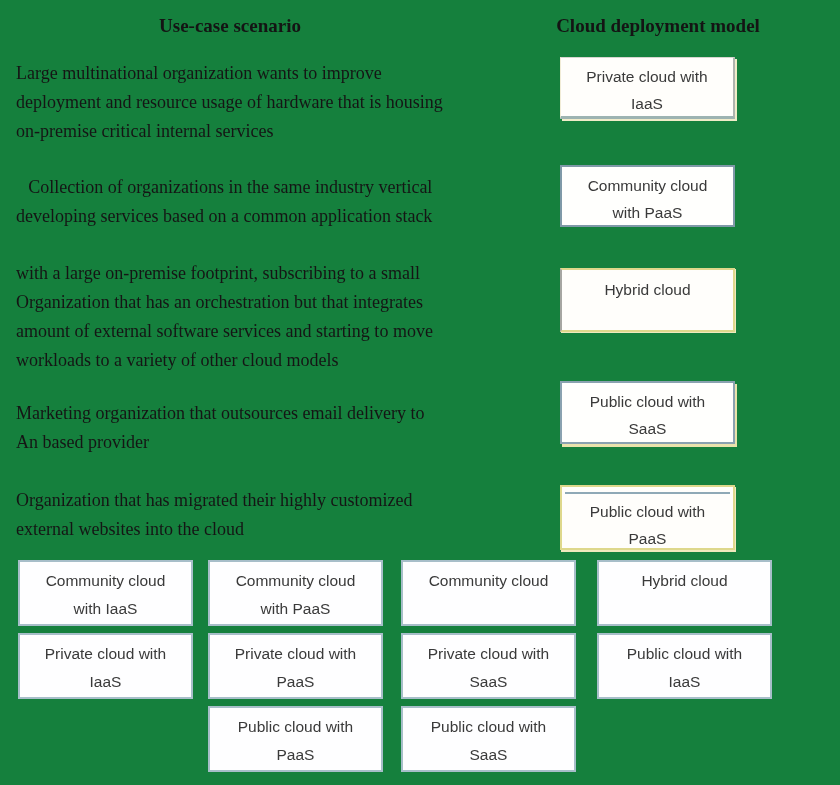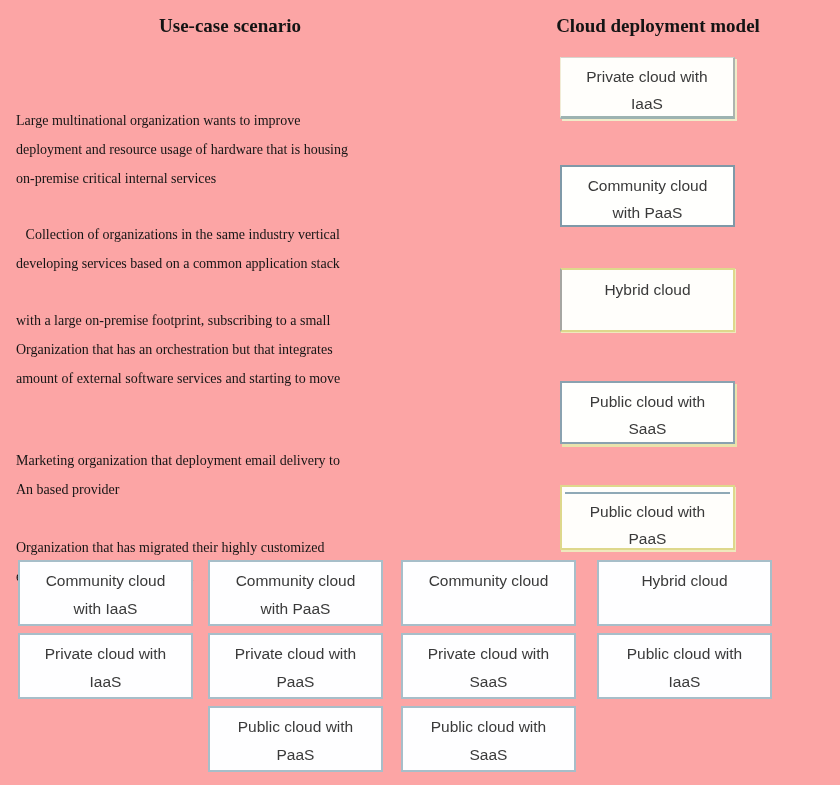--- a/index.html
+++ b/index.html
@@ -1,26 +1,26 @@
 <!DOCTYPE html>
 <html><head>
 <meta charset="utf-8">
 <style>
   html,body{margin:0;padding:0;background:#ffffff;}
-  #page{position:relative;width:840px;height:785px;background:#fca5a5;overflow:hidden;}
+  #page{position:relative;width:840px;height:785px;background:#15803d;overflow:hidden;}
 
   
   .hdr{position:absolute;top:15px;font-family:"Liberation Serif",serif;font-weight:bold;
        font-size:19px;color:#141414;text-align:center;}
   .hdr-left{left:0;width:460px;}
   .hdr-right{left:536px;width:244px;}
 
   
   .scenario{position:absolute;left:16px;font-family:"Liberation Serif",serif;
-            font-size:14px;color:#151515;margin-top:47px;}
+            font-size:18px;color:#151515;}
   .scenario .sline{line-height:29px;white-space:nowrap;}
   .sc1{top:59px;} .sc2{top:173px;text-align:right;} .sc3{top:259px;} .sc4{top:399px;} .sc5{top:486px;}
 
   
   .slot{position:absolute;left:560px;width:175px;box-sizing:border-box;text-align:center;
         font-family:"Liberation Sans",sans-serif;font-size:15.5px;color:#3a3a3a;
         background:#fffefb;padding-top:5px;}
   .slot .bline{line-height:27px;}
   .s1{top:57px;height:62px;border-top:1px solid #d6d6cf;border-right:2px solid #aeb4af;
       border-bottom:3px solid #9db3b1;border-left:1px solid #f1ecd6;
@@ -60,24 +60,25 @@
 
   <div class="scenario sc2">
     <div class="sline">Collection of organizations in the same industry vertical</div>
     <div class="sline">developing services based on a common application stack</div>
   </div>
 
   <div class="scenario sc3">
     <div class="sline">with a large on-premise footprint, subscribing to a small</div>
     <div class="sline">Organization that has an orchestration but that integrates</div>
     <div class="sline">amount of external software services and starting to move</div>
+    <div class="sline">workloads to a variety of other cloud models</div>
   </div>
 
   <div class="scenario sc4">
-    <div class="sline">Marketing organization that deployment email delivery to</div>
+    <div class="sline">Marketing organization that outsources email delivery to</div>
     <div class="sline">An based provider</div>
   </div>
 
   <div class="scenario sc5">
     <div class="sline">Organization that has migrated their highly customized</div>
     <div class="sline">external websites into the cloud</div>
   </div>
 
   <div class="slot s1">
     <div class="bline">Private cloud with</div>

